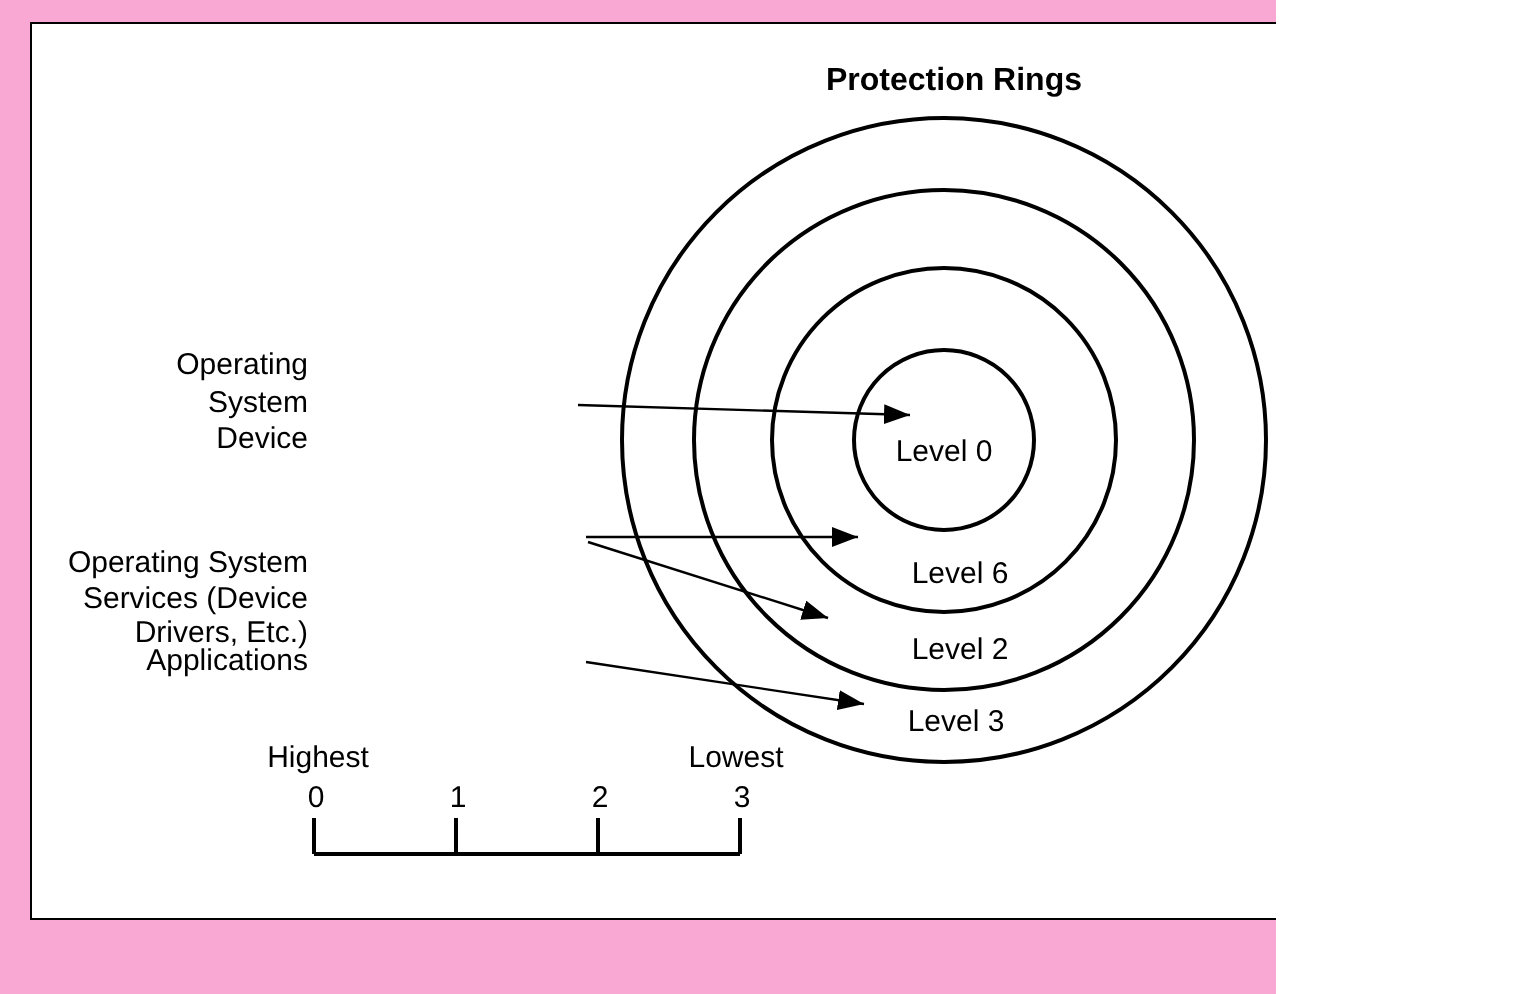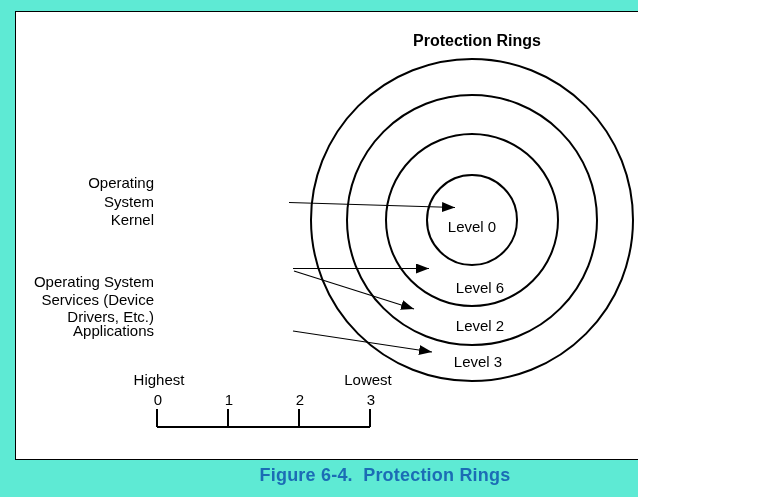--- a/index.html
+++ b/index.html
@@ -5,21 +5,21 @@
   html, body {
     margin: 0;
     padding: 0;
     background: #ffffff;
     font-family: "Liberation Sans", "DejaVu Sans", sans-serif;
   }
   .page {
     position: relative;
     width: 638px;
     height: 497px;
-    background: #5eead4;
+    background: #f9a8d4;
     overflow: hidden;
     color: #000;
   }
   .figure-box {
     position: absolute;
     left: 15px;
     top: 11px;
     width: 737px;
     height: 449px;
     border: 1.5px solid #000;
@@ -104,21 +104,21 @@
   <div class="diagram-title">Protection Rings</div>
 
   <div class="txt center" style="left:472px; top:226px;">Level 0</div>
   <div class="txt center" style="left:480px; top:287px;">Level 6</div>
   <div class="txt center" style="left:480px; top:325px;">Level 2</div>
   <div class="txt center" style="left:478px; top:361px;">Level 3</div>
 
   <div class="ann-block ann-kernel">
     <div>Operating</div>
     <div>System</div>
-    <div>Kernel</div>
+    <div>Device</div>
   </div>
 
   <div class="ann-block ann-services">
     <div>Operating System</div>
     <div>Services (Device</div>
     <div>Drivers, Etc.)</div>
   </div>
 
   <div class="ann-block ann-apps">
     <div>Applications</div>
@@ -126,15 +126,14 @@
 
   <div class="txt center" style="left:159px; top:379px;">Highest</div>
   <div class="txt center" style="left:368px; top:379px;">Lowest</div>
 
   <div class="txt center" style="left:158px; top:399px;">0</div>
   <div class="txt center" style="left:229px; top:399px;">1</div>
   <div class="txt center" style="left:300px; top:399px;">2</div>
   <div class="txt center" style="left:371px; top:399px;">3</div>
 
 
-  <div class="caption">Figure 6-4.  Protection Rings</div>
 
 </div>
 
 </body></html>

